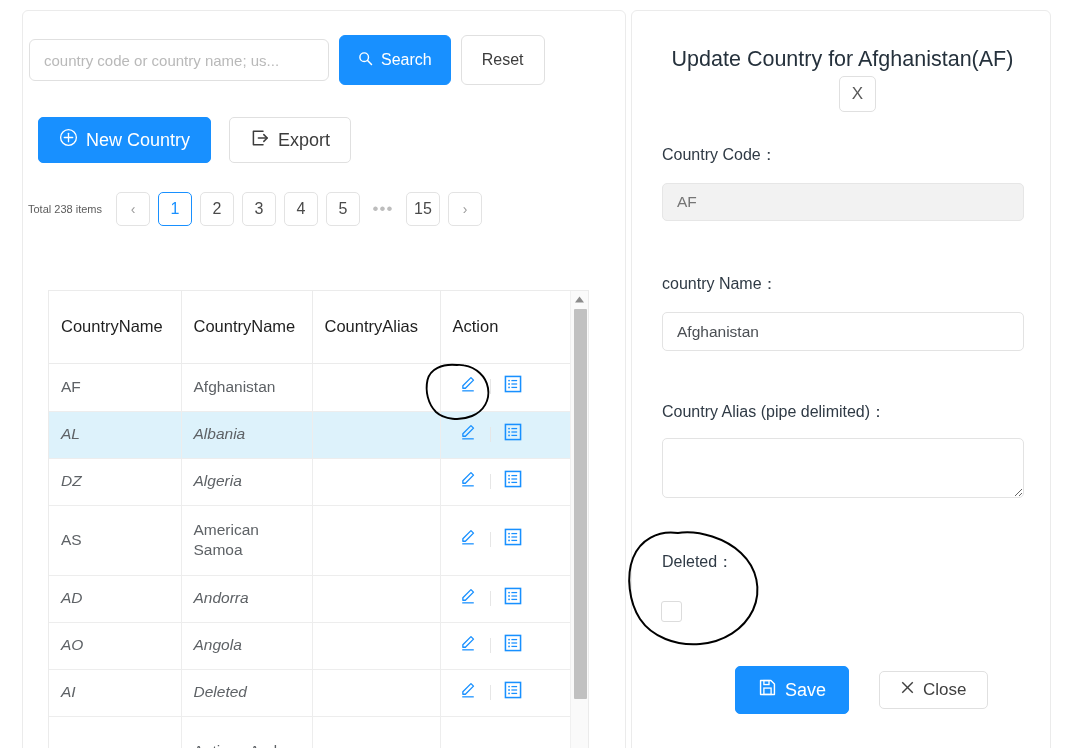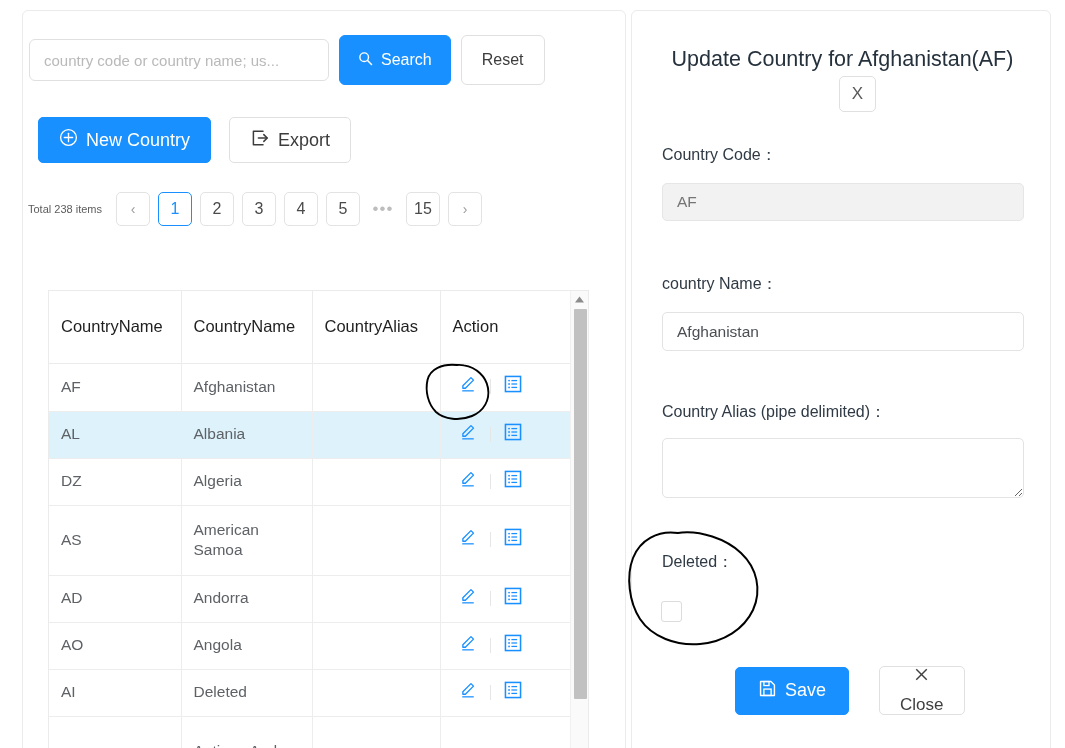--- a/index.html
+++ b/index.html
@@ -128,21 +128,21 @@
     font-size: 15.5px;
     color: #5e6266;
     padding: 8px 12px;
     vertical-align: middle;
     line-height: 1.3;
   }
   table.grid td:last-child { border-right: none; }
   table.grid tr.hl td { background: #ddf2fb; }
   .row-1 td { height: 48px; }
   .row-tall td { height: 70px; }
-  .row-std td { height: 47px; }
+  .row-std td { height: 47px; font-style: italic; }
 
   .act-cell { white-space: nowrap; }
   .act-inner {
     display: inline-flex; align-items: center; gap: 13px;
     padding-left: 6px;
   }
   .icon-pencil { cursor: pointer; display: inline-block; }
   .icon-divider {
     width: 1px; height: 15px; background: #e6e6e6; display: inline-block;
   }
@@ -221,22 +221,22 @@
   .footer-btns {
     position: absolute; left: 735px; top: 666px;
     display: flex; align-items: center; gap: 30px;
   }
   .btn-save {
     height: 48px; padding: 0 22px; font-size: 18px;
     background: #1890ff; border-color: #1890ff; color: #fff;
     border-radius: 5px;
   }
   .btn-close-f {
-    height: 49px; padding: 4px 20px; font-size: 17px;
-    border-radius: 5px; color: #3f3f3f; flex-direction: column;
+    height: 38px; padding: 4px 20px; font-size: 17px;
+    border-radius: 5px; color: #3f3f3f;
   }
 
   
   .annot {
     position: absolute;
     pointer-events: none;
   }
   #annot-pencil { left: 424px; top: 361px; }
   #annot-deleted { left: 626px; top: 526px; }
 </style>

